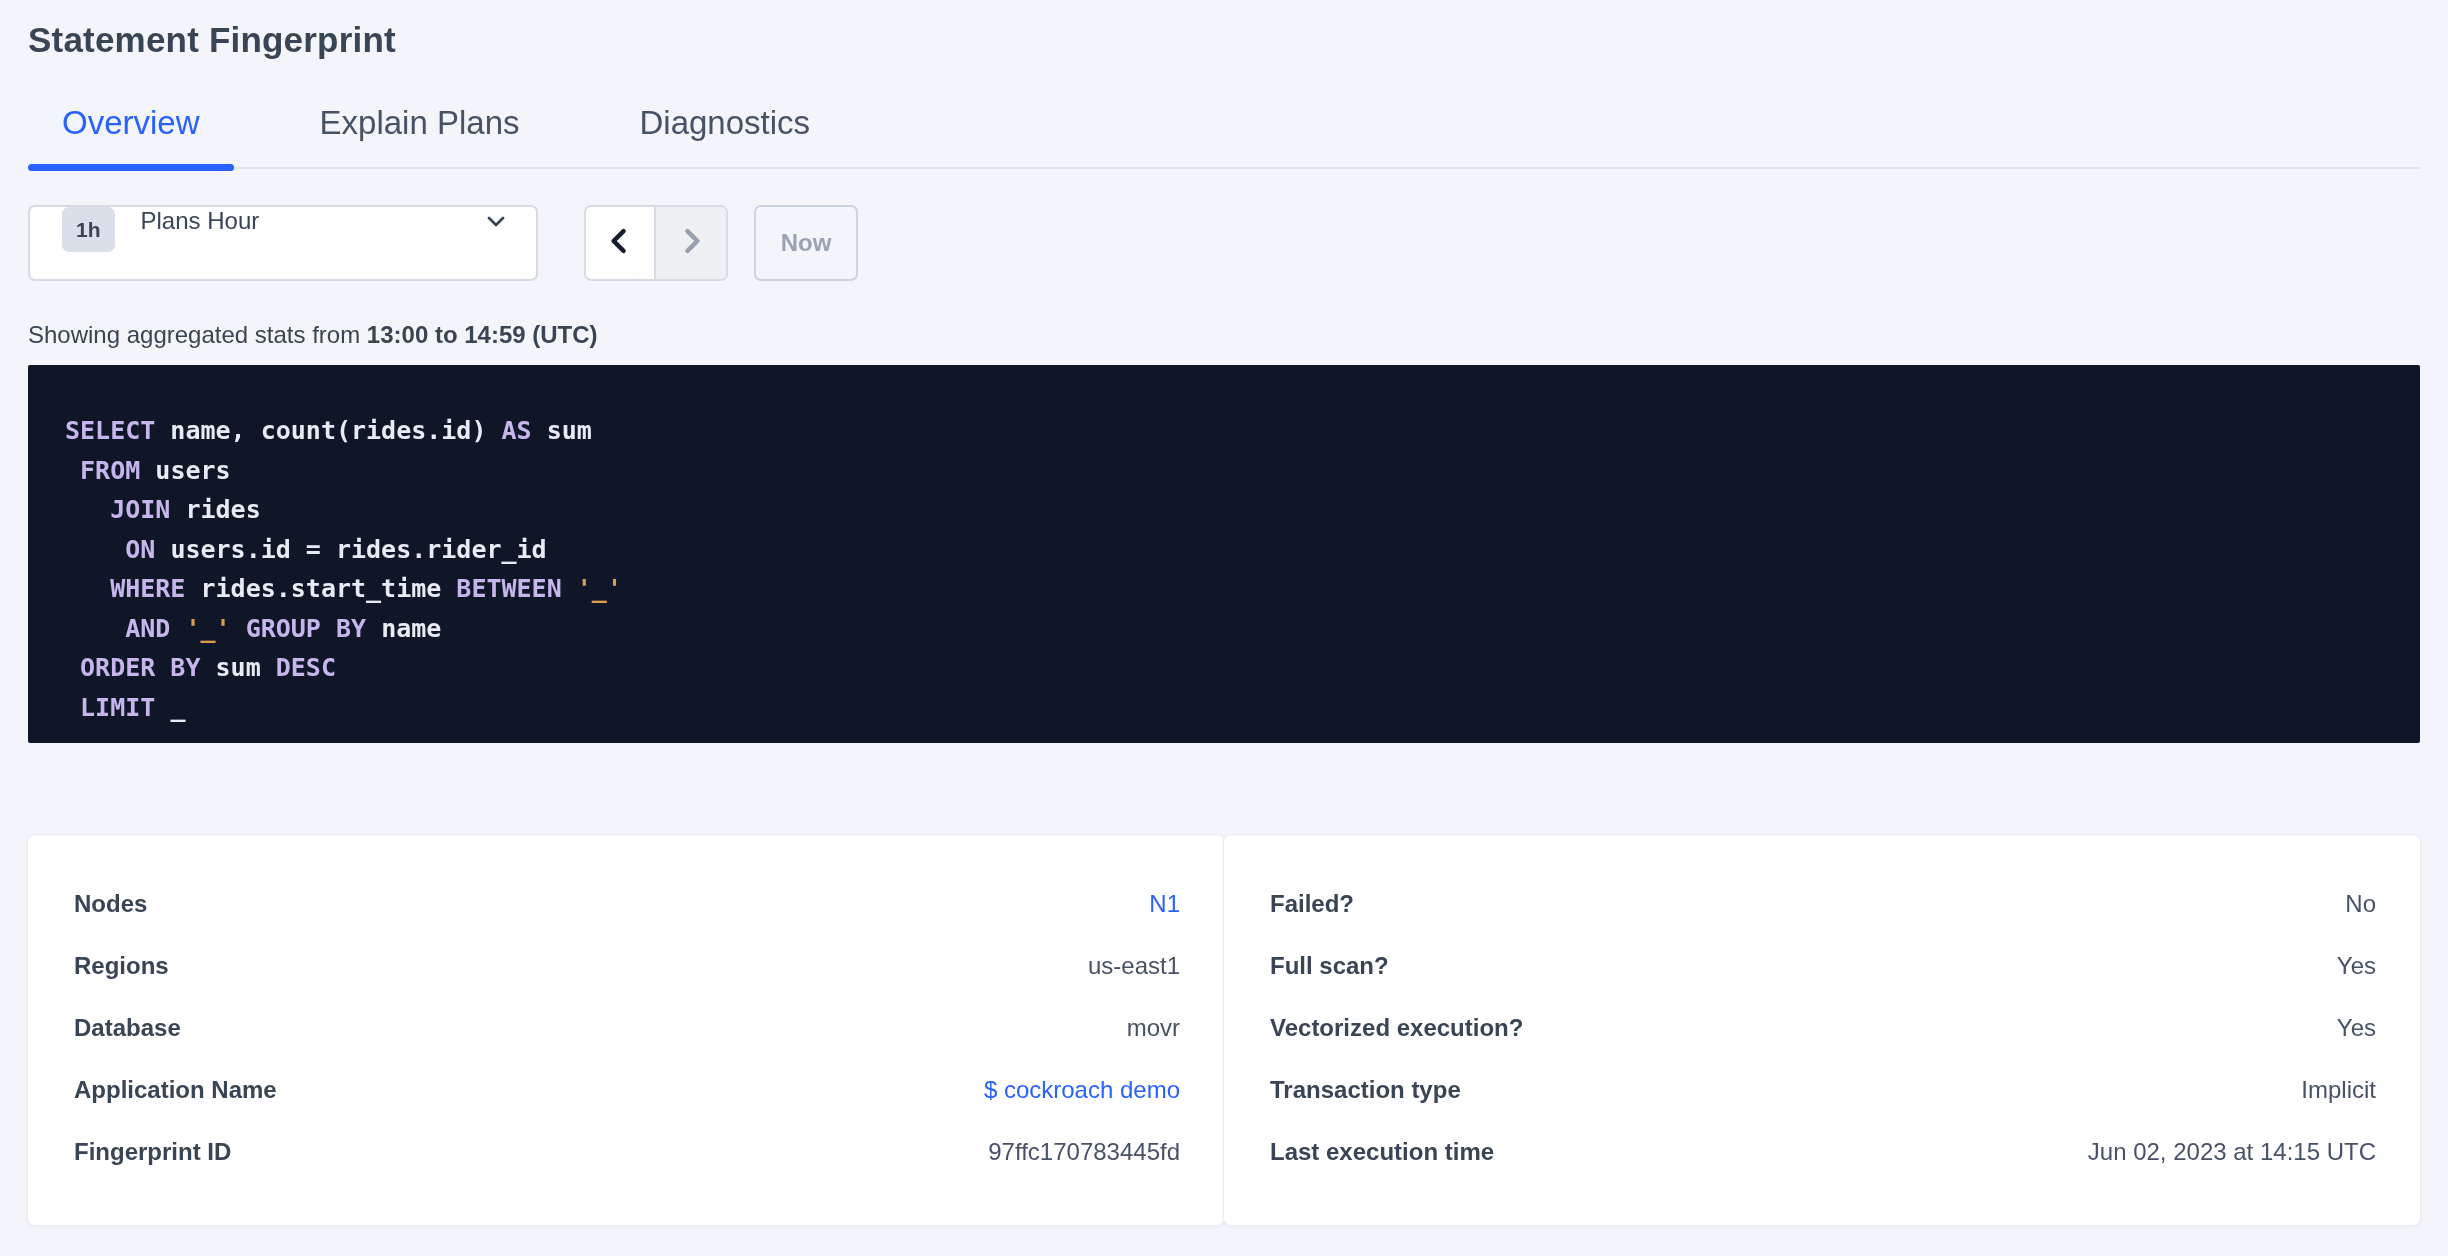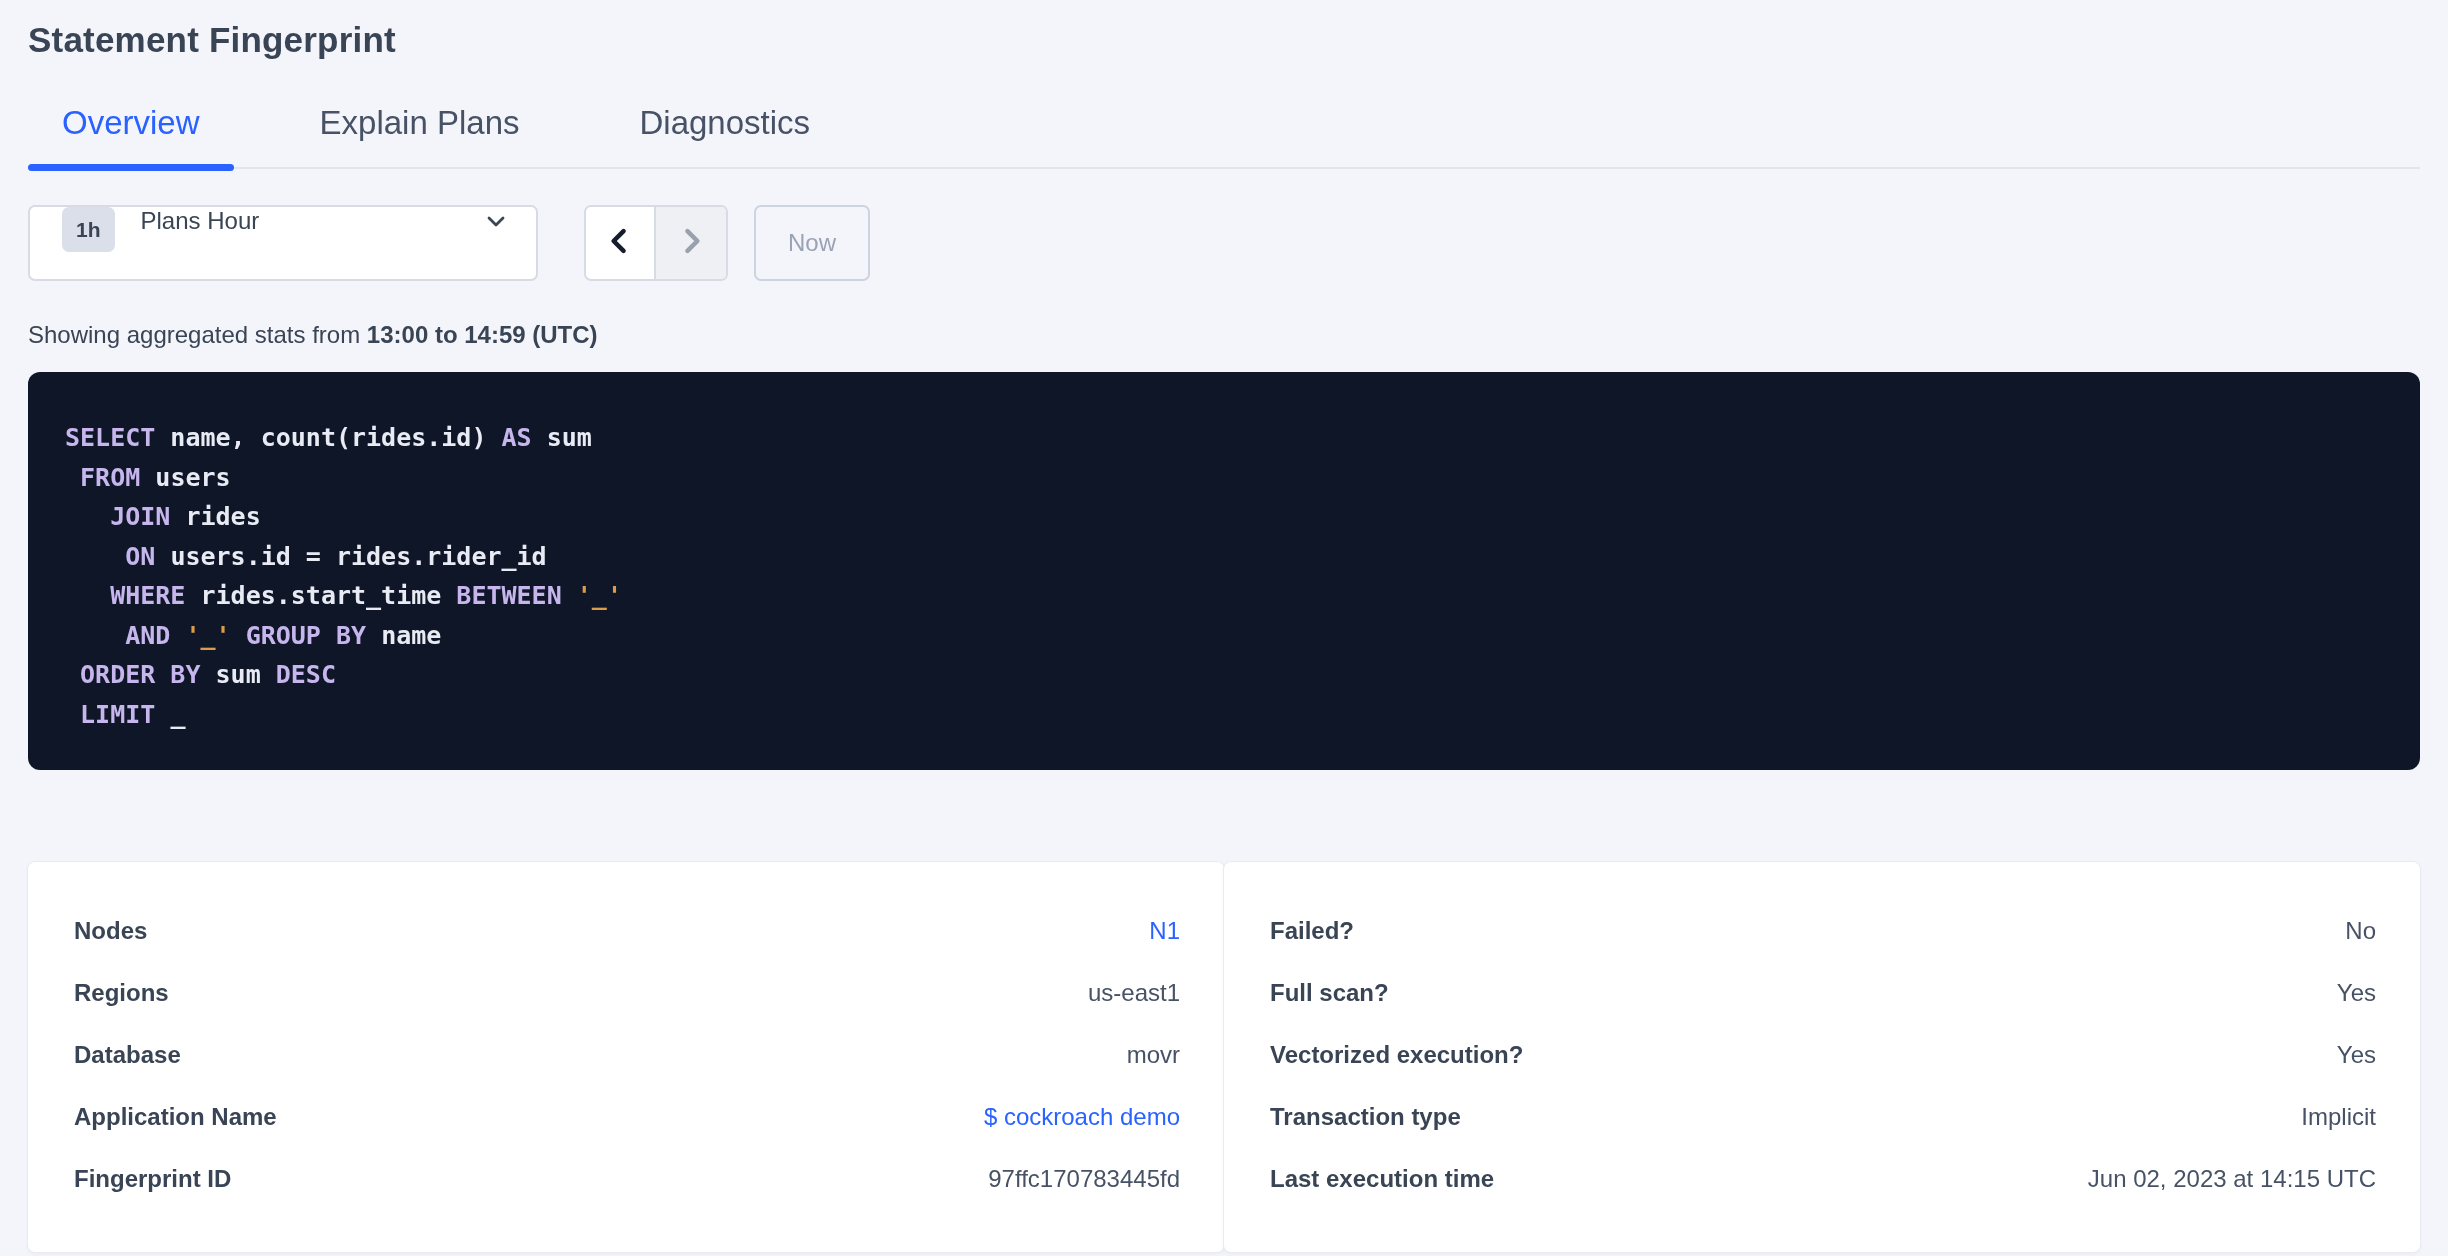--- a/index.html
+++ b/index.html
@@ -34,28 +34,28 @@
   
   .controls{display:flex;margin-top:36px;height:76px;align-items:stretch}
   .dropdown{width:510px;background:#fff;border:2px solid var(--ctl-border);border-radius:7px;display:flex;align-items:flex-start;padding:0 26px 15px 32px;cursor:pointer}
   .interval-badge{background:#dbdfe9;border-radius:7px;font-weight:700;font-size:21px;line-height:1;padding:12px 14px;color:var(--dark)}
   .dropdown-label{margin-left:26px;font-size:24px;color:var(--dark)}
   .dropdown .caret{margin-left:auto;display:flex;align-items:center}
   .arrow-group{display:flex;margin-left:46px;border:2px solid var(--ctl-border);border-radius:7px;overflow:hidden;background:#fff}
   .arrow-half{width:70px;display:flex;align-items:center;justify-content:center;cursor:pointer}
   .arrow-prev{border-right:2px solid var(--ctl-border)}
   .arrow-next{background:#eef0f4;cursor:default}
-  .now-btn{margin-left:26px;width:116px;border:2px solid #ccd3e1;border-radius:7px;display:flex;align-items:center;justify-content:center;color:var(--muted);font-weight:400;font-size:24px;background:transparent;cursor:default}
+  .now-btn{margin-left:26px;width:104px;border:2px solid #ccd3e1;border-radius:7px;display:flex;align-items:center;justify-content:center;color:var(--muted);font-weight:700;font-size:24px;background:transparent;cursor:default}
 
   
   .stats-line{margin-top:40px;font-size:24px;color:var(--dark)}
   .stats-line .range{font-weight:700}
 
   
-  .sql-box{margin-top:23px;background:var(--sqlbg);border-radius:12px;padding:46px 40px 36px 37px}
+  .sql-box{margin-top:16px;background:var(--sqlbg);border-radius:2px;padding:46px 40px 16px 37px}
   .sql-box pre{
     margin:0;font-family:"DejaVu Sans Mono",monospace;
     font-size:25px;line-height:39.5px;font-weight:700;color:var(--id);
   }
   .tok-kw{color:var(--kw)}
   .tok-id{color:var(--id)}
   .tok-str{color:var(--str)}
 
   
   .cards{display:flex;margin-top:92px}

